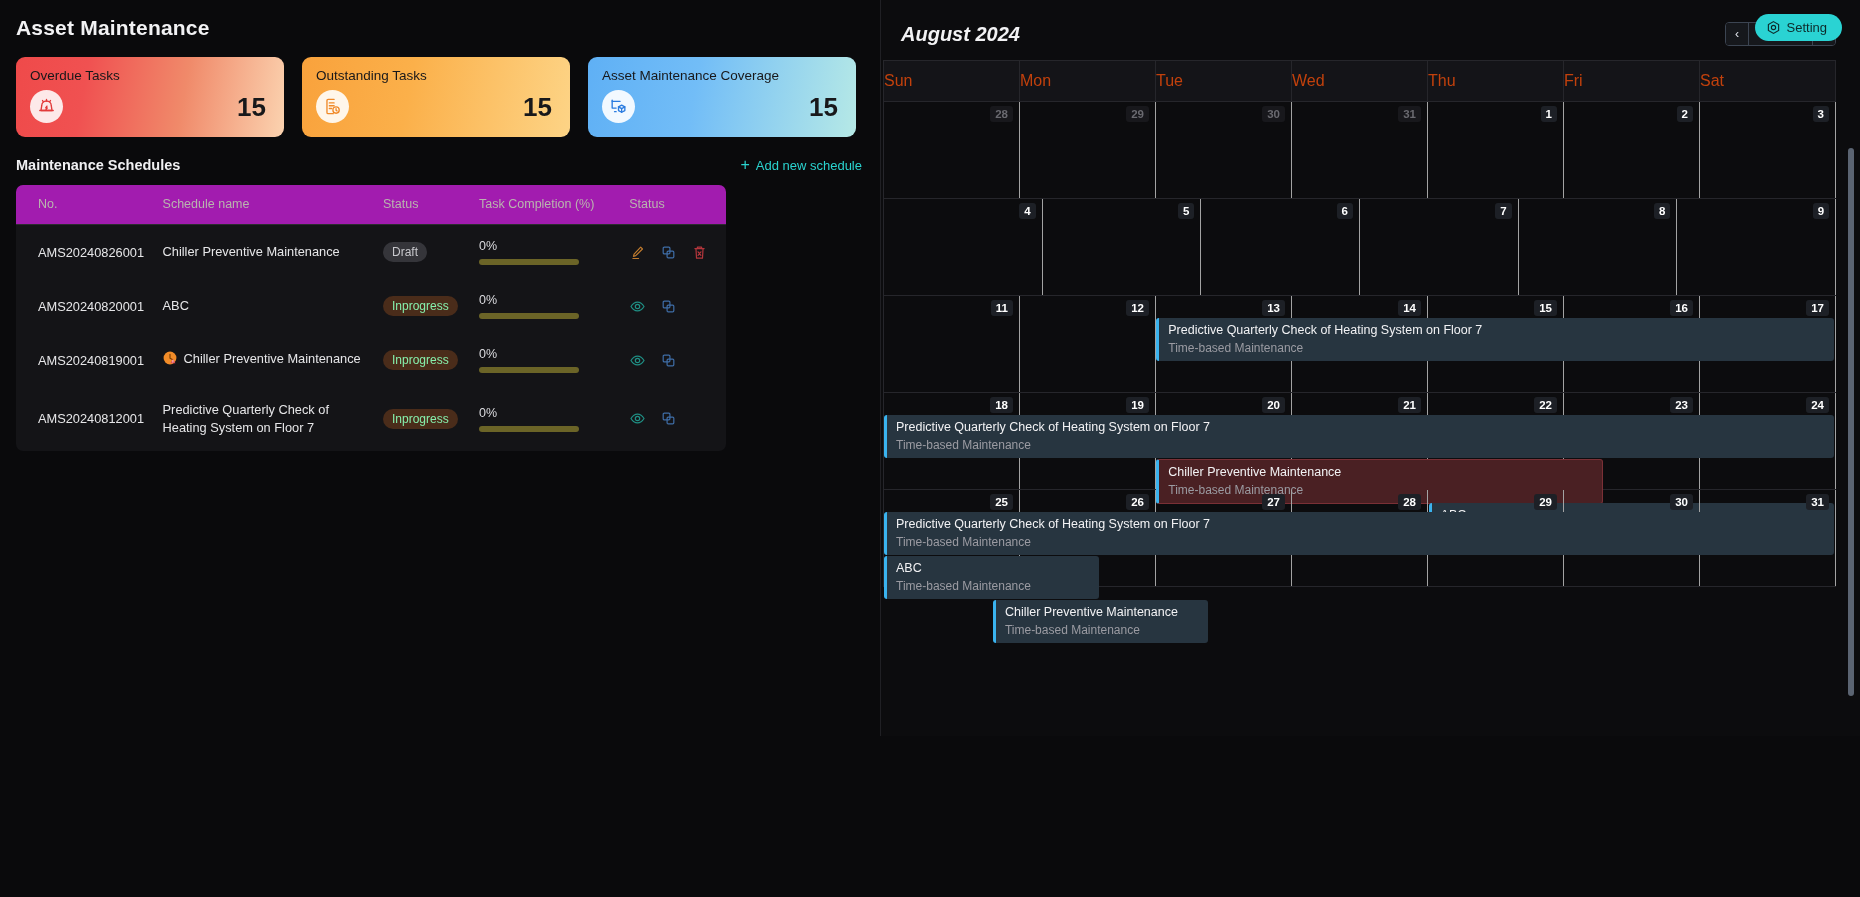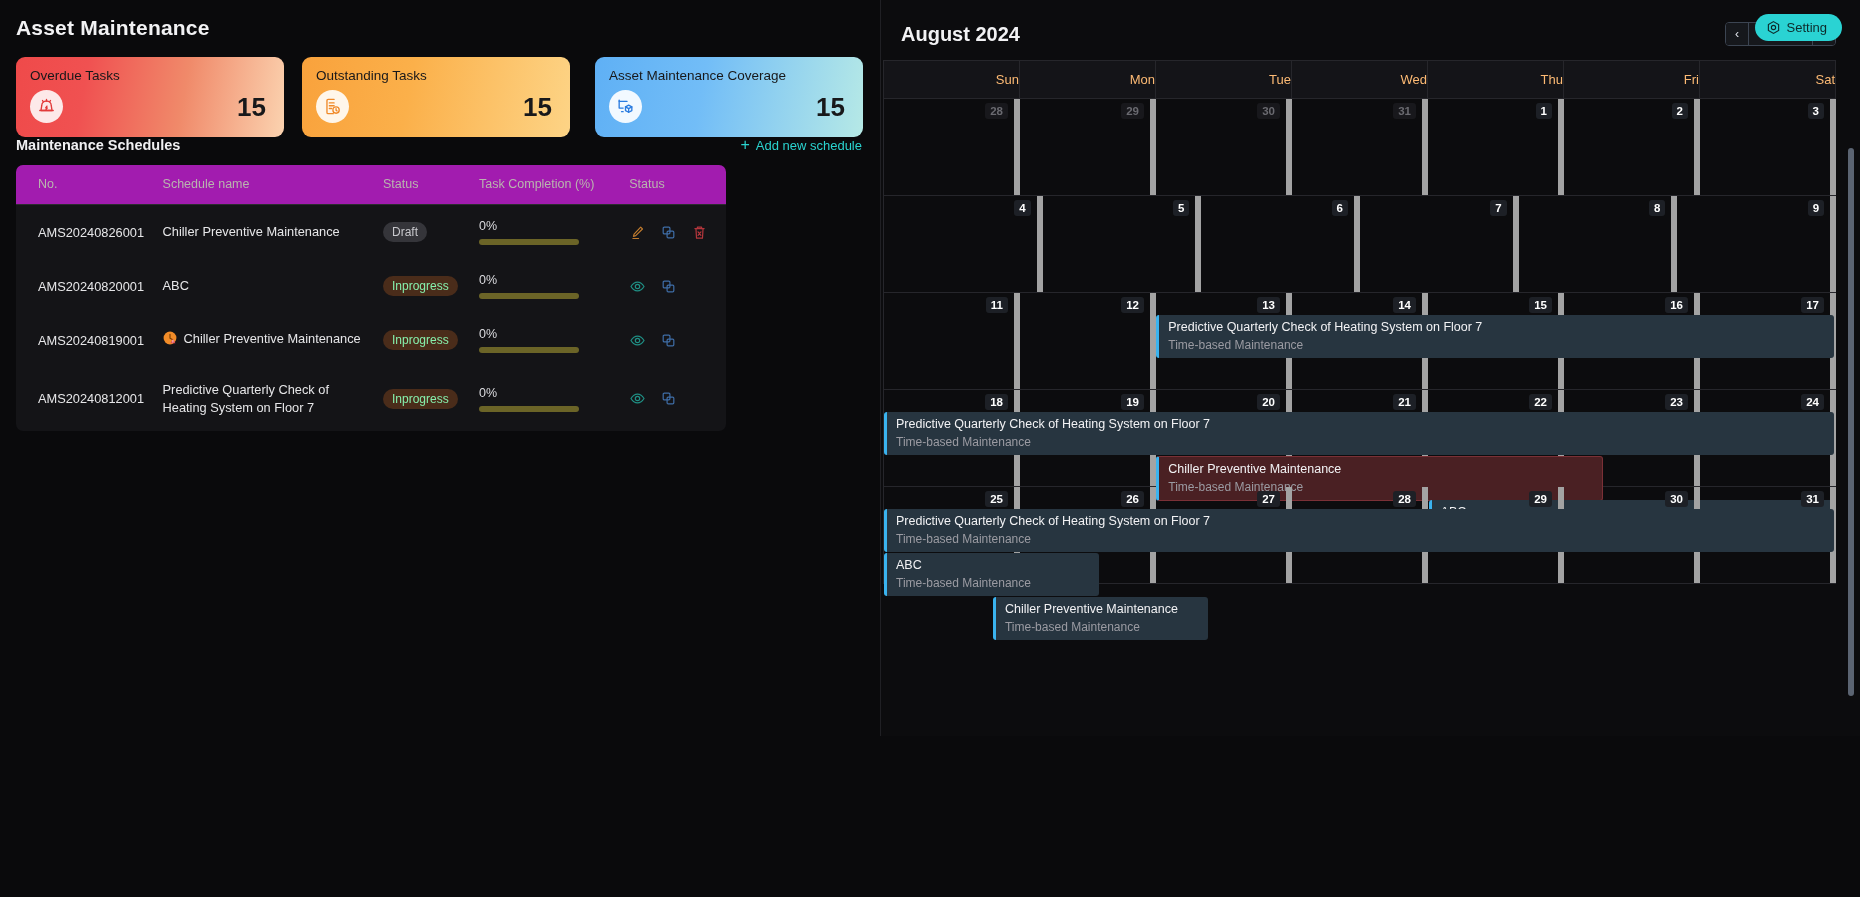--- a/index.html
+++ b/index.html
@@ -21,39 +21,39 @@
   }
 
   .kpi-row { display: flex; gap: 18px; margin-top: 17px; }
   .kpi-card {
     width: 268px; height: 80px; border-radius: 9px;
     position: relative; padding: 11px 14px 0 14px; overflow: hidden;
     cursor: pointer;
   }
   .kpi-card.red    { background: linear-gradient(100deg, #ef4a4a 0%, #f05151 26%, #f08a6a 62%, #fbd3b0 100%); }
   .kpi-card.orange { background: linear-gradient(100deg, #f9a23c 0%, #fbb04a 40%, #fdd486 100%); }
-  .kpi-card.blue   { background: linear-gradient(100deg, #5fb0f5 0%, #72bdf7 40%, #b6e9e6 100%); margin-left: 7px; }
+  .kpi-card.blue   { background: linear-gradient(100deg, #5fb0f5 0%, #72bdf7 40%, #b6e9e6 100%); }
   .kpi-title { font-size: 13.5px; color: #18181a; font-weight: normal; }
   .kpi-bottom {
     display: flex; align-items: center; justify-content: space-between;
     margin-top: 7px;
   }
   .kpi-icon {
     width: 33px; height: 33px; border-radius: 50%;
     background: #fde9e9; display: flex; align-items: center; justify-content: center;
     flex: 0 0 33px;
   }
   .kpi-card.orange .kpi-icon { background: #fff6ea; }
   .kpi-card.blue .kpi-icon   { background: #f2f9ff; }
   .kpi-num { font-size: 26px; font-weight: bold; color: #18181a; line-height: 1; padding-right: 4px; }
 
   
   .sched-head {
     display: flex; align-items: center; justify-content: space-between;
-    padding: 0 2px 0 0;
+    margin-top: 20px; padding: 0 2px 0 0;
   }
   .sched-title { font-size: 14.5px; font-weight: bold; color: #f0f0f2; }
   .add-link {
     font-size: 13px; color: #2ad3cf; display: flex; align-items: center; gap: 6px; cursor: pointer;
   }
   .add-plus { font-size: 16px; line-height: 1; color: #2ad3cf; }
 
   .table-wrap {
     margin-top: 12px; background: #141417; border-radius: 7px; overflow: hidden;
     width: 710px;
@@ -92,39 +92,39 @@
   
   .right {
     flex: 1; background: #0c0c0e; position: relative;
     border-left: 1px solid #202024;
     display: flex; flex-direction: column;
   }
   .cal-head {
     display: flex; align-items: center; justify-content: space-between;
     padding: 22px 24px 14px 20px;
   }
-  .cal-title { font-size: 20px; font-weight: bold; color: #f2f2f4; }
+  .cal-title { font-size: 20px; font-weight: bold; color: #f2f2f4; font-style: italic; }
   .cal-nav { display: flex; align-items: center; border: 1px solid #3c4552; border-radius: 4px; overflow: hidden; }
   .cal-nav > div {
     padding: 4px 9px; font-size: 12.5px; color: #dfe4ea; cursor: pointer; background: #16181c;
   }
   .cal-nav .navmid { padding: 4px 14px; border-left: 1px solid #3c4552; border-right: 1px solid #3c4552; }
 
   .cal-grid { margin: 0 24px 0 0; padding-left: 2px; position: relative; }
   .dow-row { display: flex; border-top: 1px solid #26262b; border-bottom: 1px solid #26262b; }
   .dow {
-    flex: 1; text-align: right; font-size: 13px; color: #fdba74;
+    flex: 1; text-align: left; font-size: 16px; color: #c2410c;
     padding: 11px 0; border-right: 1px solid #26262b; background: #141418;
   }
   .dow:first-child { border-left: 1px solid #26262b; }
 
   .week { position: relative; border-bottom: 1px solid #26262b; }
   .week-days { display: flex; }
   .day {
-    flex: 1; border-right: 6px solid #a3a3a3; min-height: 96px;
+    flex: 1; border-right: 1px solid #a3a3a3; min-height: 96px;
     position: relative;
   }
   .day:first-child { border-left: 1px solid #26262b; }
   .daynum {
     position: absolute; top: 4px; right: 6px; font-size: 11.5px; font-weight: bold;
     color: #fff; background: #1d2026; padding: 2px 5px; border-radius: 3px;
   }
   .daynum.muted { color: #6a6a70; background: #18181c; }
 
   .ev-layer { position: absolute; left: 0; right: 0; top: 22px; }

